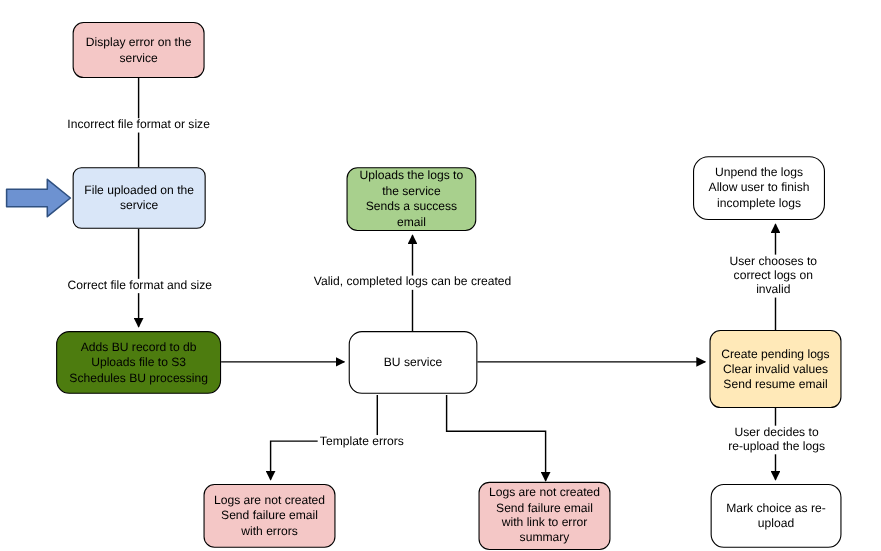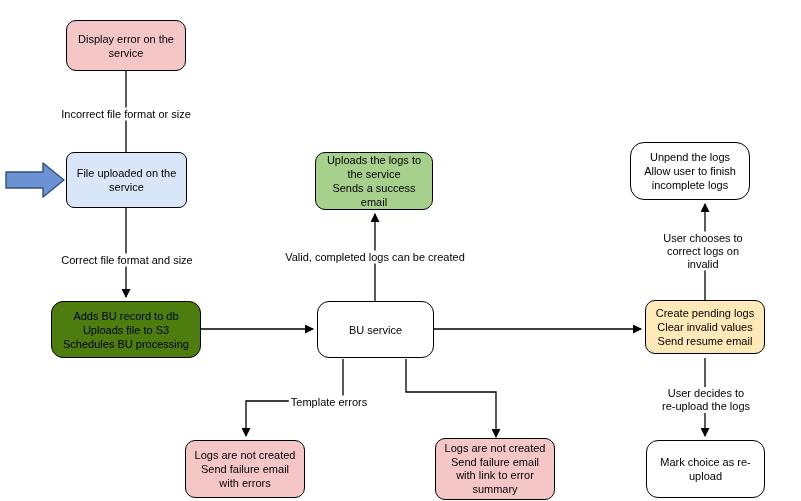--- a/index.html
+++ b/index.html
@@ -9,21 +9,21 @@
   .wires polyline{fill:none;stroke:#000;stroke-width:1.3;}
   .node{position:absolute;display:flex;align-items:center;justify-content:center;
         text-align:center;white-space:pre-line;border:1.4px solid #000;border-radius:10px;
         background:#fff;font-size:11px;line-height:14px;box-sizing:border-box;padding:2px;}
   .n-display{left:66px;top:20px;width:120px;height:51px;}
   .n-file{left:66px;top:152px;width:121px;height:56px;border-radius:8px;}
   .n-adds{left:51px;top:301px;width:150px;height:57px;border-radius:12px;}
   .n-bu{left:317px;top:301px;width:117px;height:57px;border-radius:12px;}
   .n-green{left:315px;top:152px;width:118px;height:58px;}
   .n-unpend{left:630px;top:142px;width:120px;height:58px;border-radius:14px;}
-  .n-yellow{left:645px;top:300px;width:120px;height:54px;}
+  .n-yellow{left:645px;top:300px;width:120px;height:71px;}
   .n-mark{left:646px;top:440px;width:119px;height:58px;border-radius:12px;}
   .n-fail1{left:185px;top:440px;width:120px;height:58px;}
   .n-fail2{left:435px;top:438px;width:120px;height:62px;line-height:13.5px;}
   .lbl{position:absolute;transform:translate(-50%,-50%);background:#ffffff;font-size:11px;
        line-height:13px;text-align:center;white-space:pre-line;padding:0 2px;}
   .l-incorrect{left:126px;top:114px;}
   .l-correct{left:127px;top:260px;}
   .l-valid{left:375px;top:257px;}
   .l-partial{left:521px;top:329px;}
   .l-template{left:329px;top:402px;}

